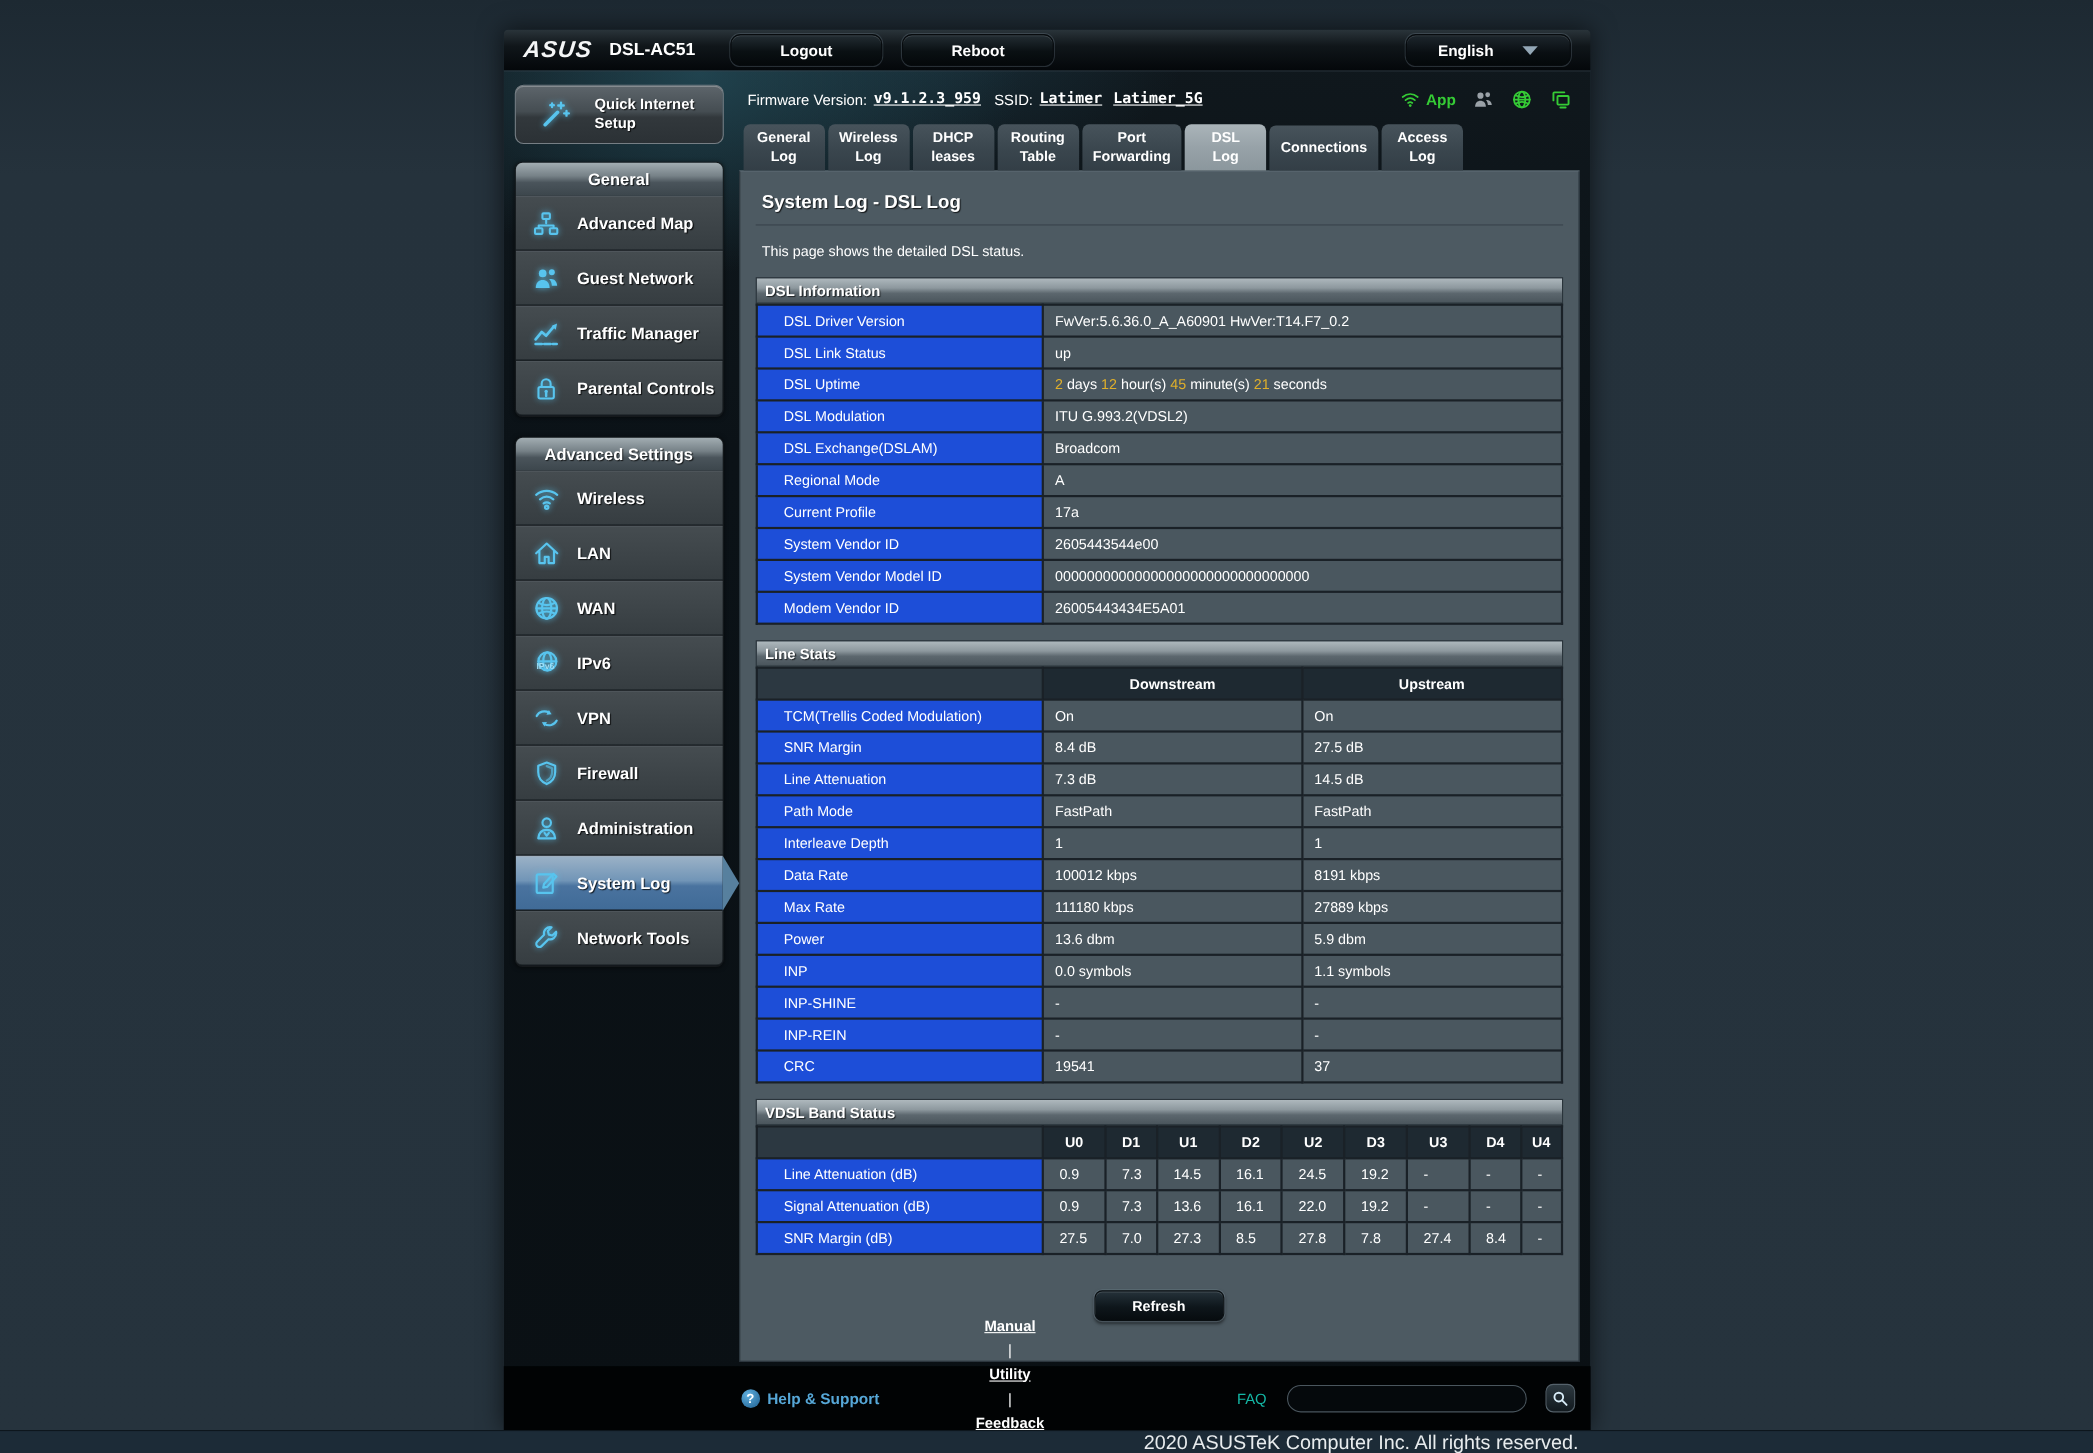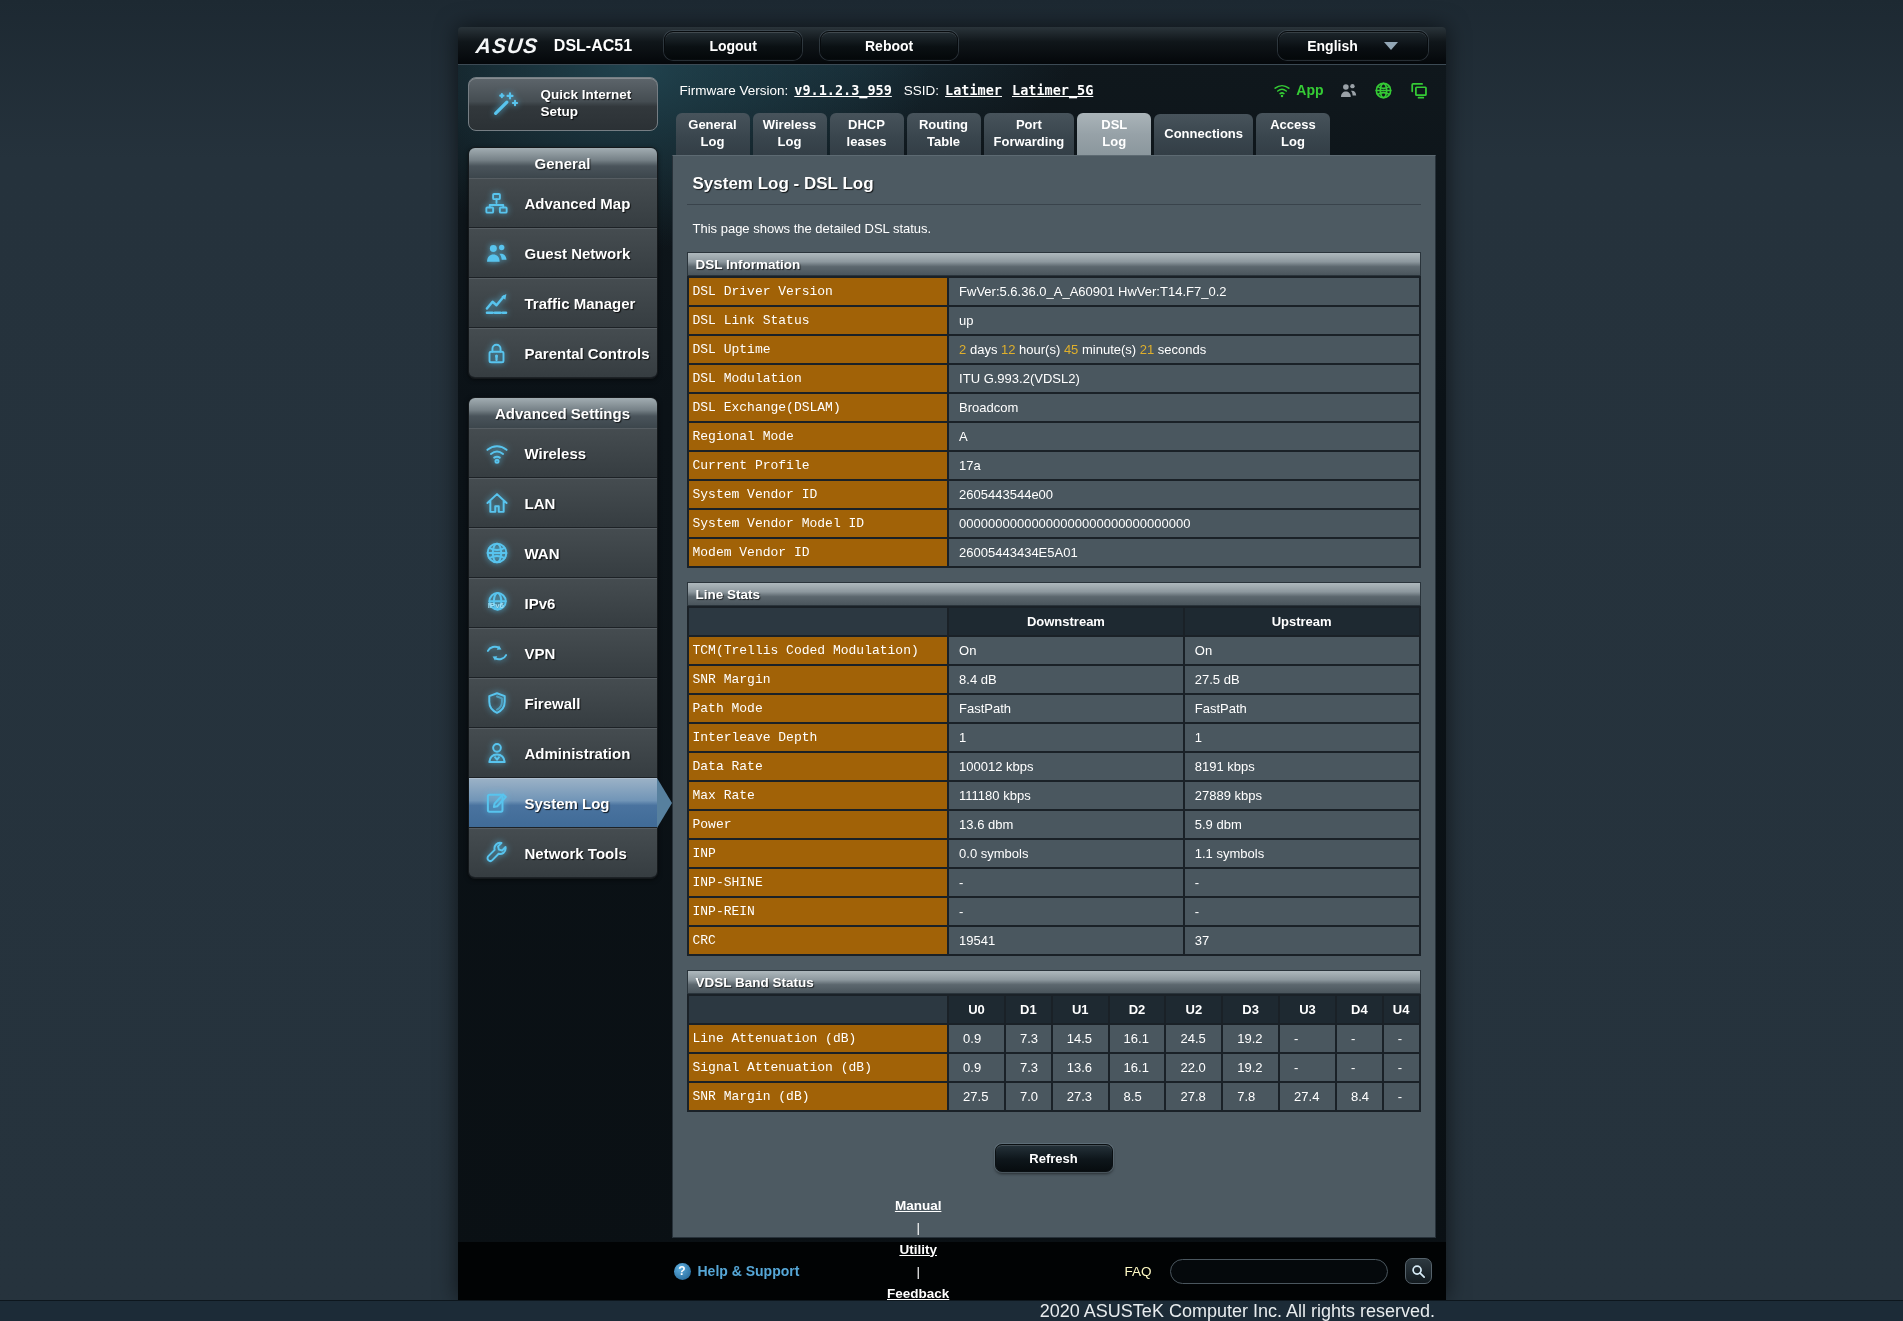--- a/index.html
+++ b/index.html
@@ -137,21 +137,21 @@
     height:24px; margin-top:14px;
     background:linear-gradient(180deg,#aeb8bd 0%,#8d989e 40%,#5c676e 62%,#4a555c 100%);
     border:1px solid #2a343b;
     display:flex; align-items:center; padding-left:8px;
     color:#fff; font-weight:bold; font-size:13.5px; text-shadow:1px 1px 1px rgba(0,0,0,.65);
   }
   table.grid{ width:100%; border-collapse:collapse; }
   table.grid td, table.grid th{
     border:2px solid #1a2127; font-size:13px; color:#fff; height:29px; font-weight:normal;
   }
-  table.grid td.k{ background:#a16207; width:35.6%; padding:5px 4px;font-family:Liberation Mono, monospace; }
+  table.grid td.k{ background:#1d4ed8; width:35.6%; padding:5px 24px; }
   table.grid td.v{ background:#4a575f; padding:5px 10px; }
   table.grid th.corner{ background:#2c3841; width:35.6%; }
   table.grid th.col{ background:#1e2931; font-weight:bold; text-align:center; padding:5px 4px; }
   table.grid td.c{ background:#4a575f; text-align:left; padding:5px 0 5px 14px; }
   .num{ color:#dfaf2b; }
   td.cyan{ color:#45b7e0; }
   td.orange{ color:#dc9b30; }
 
   .refresh-row{ display:flex; justify-content:center; margin-top:32px; }
   .refresh-btn{
@@ -170,21 +170,21 @@
   .help-wrap{ display:flex; align-items:center; gap:7px; cursor:pointer; }
   .help-ico{
     width:17px; height:17px; border-radius:50%;
     background:radial-gradient(circle at 35% 30%, #5fb0e0, #1d5d8e);
     color:#fff; font-weight:bold; font-size:12px;
     display:flex; align-items:center; justify-content:center;
   }
   .help-label{ color:#56a7d7; font-weight:bold; font-size:14px; }
   .foot-links{ margin-left:42px; display:flex; align-items:center; gap:7px; color:#fff; font-size:13.5px;flex-direction:column; }
   .foot-link{ color:#fff; font-weight:bold; text-decoration:underline; cursor:pointer; }
-  .faq-label{ margin-left:auto; color:#fef9c3; font-size:13.5px; }
+  .faq-label{ margin-left:auto; color:#14b8a6; font-size:13.5px; }
   .faq-input{
     width:218px; height:25px; margin-left:8px;
     border-radius:13px; border:1px solid #4a565e; background:#05090c;
     color:#d7e3ea; font-size:13px; padding:0 12px; outline:none;
   }
   .mag-btn{
     width:27px; height:26px; margin-left:7px; border-radius:7px;
     border:1px solid #55626b; background:linear-gradient(180deg,#2d3940 0%,#121a1f 100%);
     display:flex; align-items:center; justify-content:center; cursor:pointer;
   }
@@ -480,20 +480,25 @@
               <tbody>
                 <tr>
                   <td class="k">TCM(Trellis Coded Modulation)</td>
                   <td class="v">On</td>
                   <td class="v">On</td>
                 </tr>
                 <tr>
                   <td class="k">SNR Margin</td>
                   <td class="v">8.4 dB</td>
                   <td class="v">27.5 dB</td>
+                </tr>
+                <tr>
+                  <td class="k">Line Attenuation</td>
+                  <td class="v">7.3 dB</td>
+                  <td class="v">14.5 dB</td>
                 </tr>
                 <tr>
                   <td class="k">Path Mode</td>
                   <td class="v">FastPath</td>
                   <td class="v">FastPath</td>
                 </tr>
                 <tr>
                   <td class="k">Interleave Depth</td>
                   <td class="v">1</td>
                   <td class="v">1</td>

